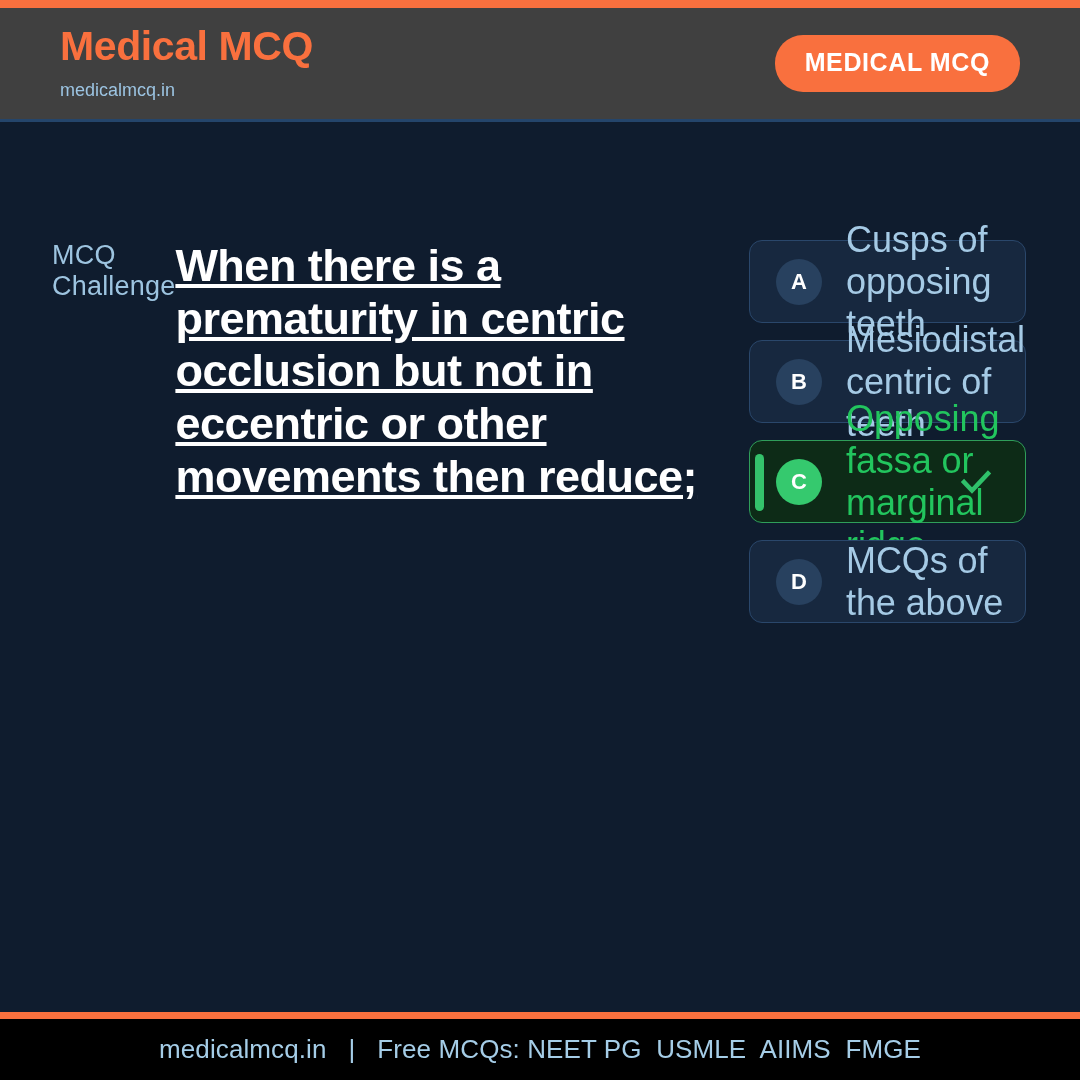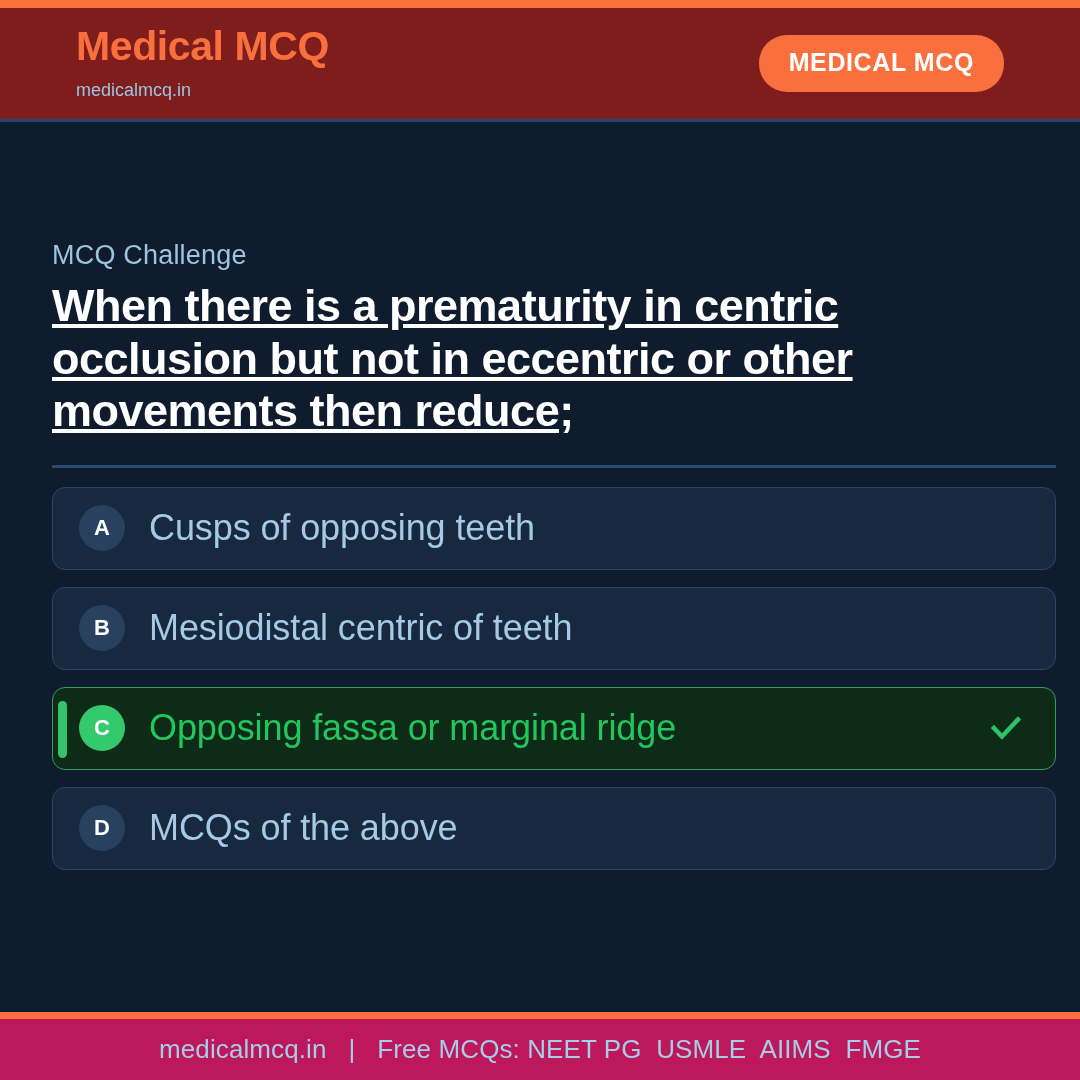--- a/index.html
+++ b/index.html
@@ -22,45 +22,45 @@
   .top-rule {
     height:8px; width:100%;
     background:#f9703e;
     flex:0 0 auto;
   }
 
   
   .header {
     flex:0 0 auto;
     height:114px;
-    background:#7f1d1d;
+    background:#404040;
     border-bottom:3px solid #24456b;
     display:flex; align-items:center; justify-content:space-between;
-    padding:0 76px;
+    padding:0 60px;
   }
   .brand { display:flex; flex-direction:column; justify-content:center; }
   .brand-title {
     font-size:41px; font-weight:bold; color:#f9703e;
     letter-spacing:-0.4px; line-height:1.05;
   }
   .brand-sub {
     font-size:18px; color:#9cc4e2; line-height:1.35; margin-top:10px;
   }
   .brand-pill {
     background:#f9703e; color:#ffffff;
     font-size:25px; font-weight:bold; letter-spacing:0.6px;
     padding:13px 30px 15px; border-radius:28px;
     white-space:nowrap;
   }
 
   
   .body {
     flex:1 1 auto;
-    padding:118px 24px 0 52px;
-    display:flex; flex-direction:column;
+    padding:118px 54px 0 52px;
+    display:flex; 
     min-height:0;
   }
 
   .eyebrow {
     font-size:27px; color:#9dc4e0; margin-bottom:9px;
     letter-spacing:0.2px;
   }
   .question {
     font-size:45px; font-weight:bold; color:#ffffff;
     line-height:1.17; letter-spacing:-0.5px;
@@ -113,21 +113,21 @@
     position:absolute; right:30px; top:50%;
     transform:translateY(-50%);
     width:38px; height:38px;
     display:flex; align-items:center; justify-content:center;
   }
 
   
   .footer-rule { height:7px; background:#f9703e; flex:0 0 auto; }
   .footer {
     flex:0 0 auto;
-    height:61px; background:#be185d;
+    height:61px; background:#000000;
     display:flex; align-items:center; justify-content:center;
     gap:0px;
   }
   .footer-text {
     font-size:26px; color:#a5cde7; white-space:pre;
     letter-spacing:0.1px;
   }
   .spacer { flex:1 1 auto; min-height:0; }
 </style>
 </head>

